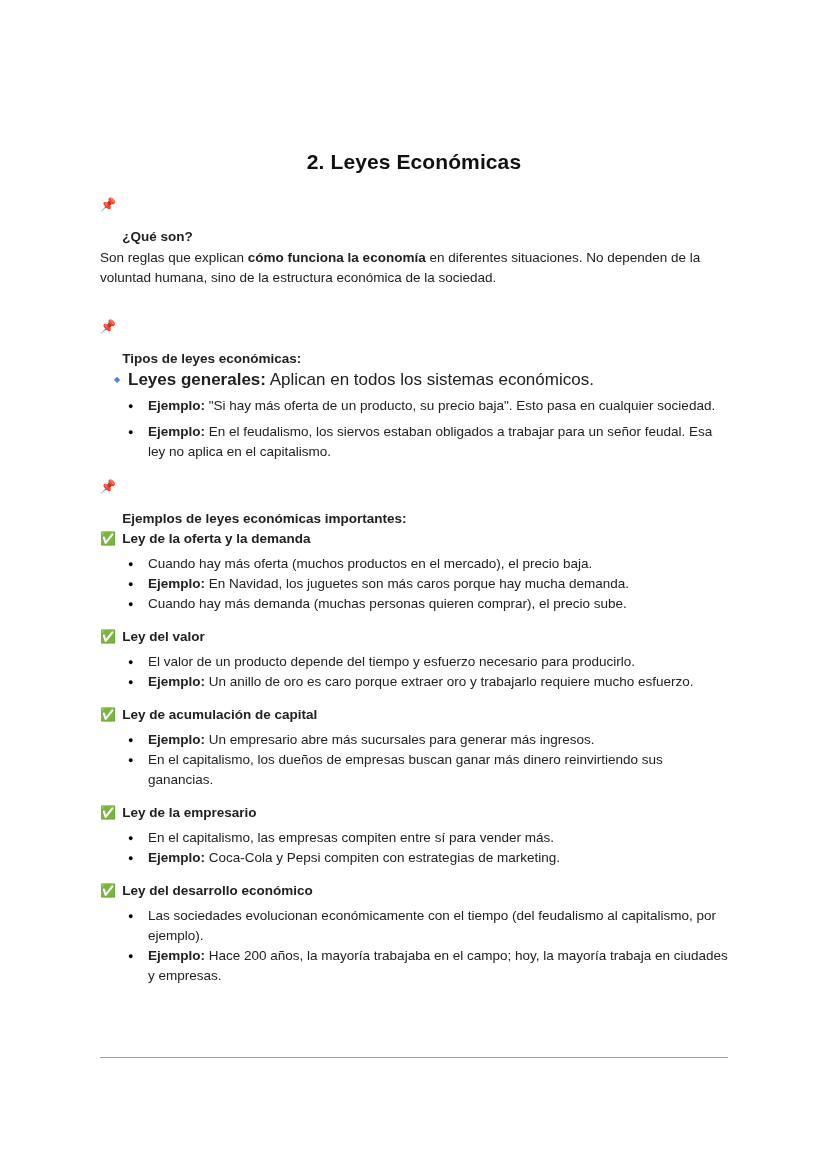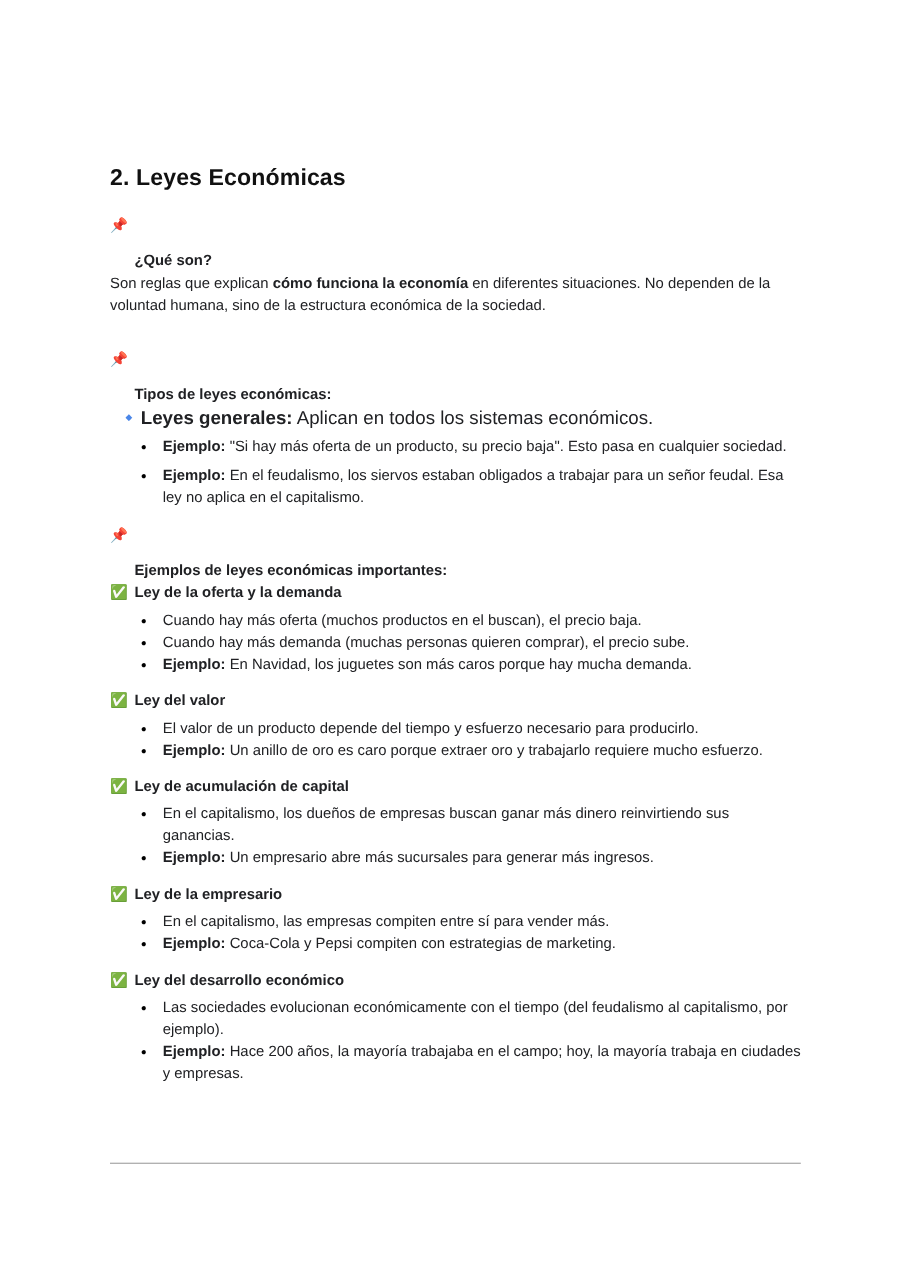--- a/index.html
+++ b/index.html
@@ -20,20 +20,21 @@
     height: 1169px;
     box-sizing: border-box;
     padding: 150px 100px 0 100px;
   }
   .doc-title {
     font-size: 21px;
     font-weight: bold;
     letter-spacing: 0.1px;
     margin: 0 0 22px 0;
     color: #111111;
+    text-align: center;
   }
   .section-head {
     display: flex;
     align-items: flex-start;
     gap: 6px;
     margin: 0 0 2px 0;
   }
   .pin-icon {
     font-size: 13px;
     line-height: 18px;
@@ -161,41 +162,41 @@
   <div class="section-head">
     <span class="pin-icon">📌</span>
     <span class="head-text">Ejemplos de leyes económicas importantes:</span>
   </div>
 
   <div class="green-head" style="margin-top:2px">
     <span class="check-icon">✅</span>
     <span class="head-text">Ley de la oferta y la demanda</span>
   </div>
   <ul class="bul tight">
-    <li><span class="b"></span><span>Cuando hay más oferta (muchos productos en el buscan), el precio baja.</span></li>
+    <li><span class="b"></span><span>Cuando hay más oferta (muchos productos en el mercado), el precio baja.</span></li>
+    <li><span class="b">Ejemplo:</span><span> En Navidad, los juguetes son más caros porque hay mucha demanda.</span></li>
     <li><span class="b"></span><span>Cuando hay más demanda (muchas personas quieren comprar), el precio sube.</span></li>
-    <li><span class="b">Ejemplo:</span><span> En Navidad, los juguetes son más caros porque hay mucha demanda.</span></li>
   </ul>
 
   <div class="green-head">
     <span class="check-icon">✅</span>
     <span class="head-text">Ley del valor</span>
   </div>
   <ul class="bul tight">
     <li><span class="b"></span><span>El valor de un producto depende del tiempo y esfuerzo necesario para producirlo.</span></li>
     <li><span class="b">Ejemplo:</span><span> Un anillo de oro es caro porque extraer oro y trabajarlo requiere mucho esfuerzo.</span></li>
   </ul>
 
   <div class="green-head">
     <span class="check-icon">✅</span>
     <span class="head-text">Ley de acumulación de capital</span>
   </div>
   <ul class="bul tight">
+    <li><span class="b">Ejemplo:</span><span> Un empresario abre más sucursales para generar más ingresos.</span></li>
     <li><span class="b"></span><span>En el capitalismo, los dueños de empresas buscan ganar más dinero reinvirtiendo sus ganancias.</span></li>
-    <li><span class="b">Ejemplo:</span><span> Un empresario abre más sucursales para generar más ingresos.</span></li>
   </ul>
 
   <div class="green-head">
     <span class="check-icon">✅</span>
     <span class="head-text">Ley de la empresario</span>
   </div>
   <ul class="bul tight">
     <li><span class="b"></span><span>En el capitalismo, las empresas compiten entre sí para vender más.</span></li>
     <li><span class="b">Ejemplo:</span><span> Coca-Cola y Pepsi compiten con estrategias de marketing.</span></li>
   </ul>

